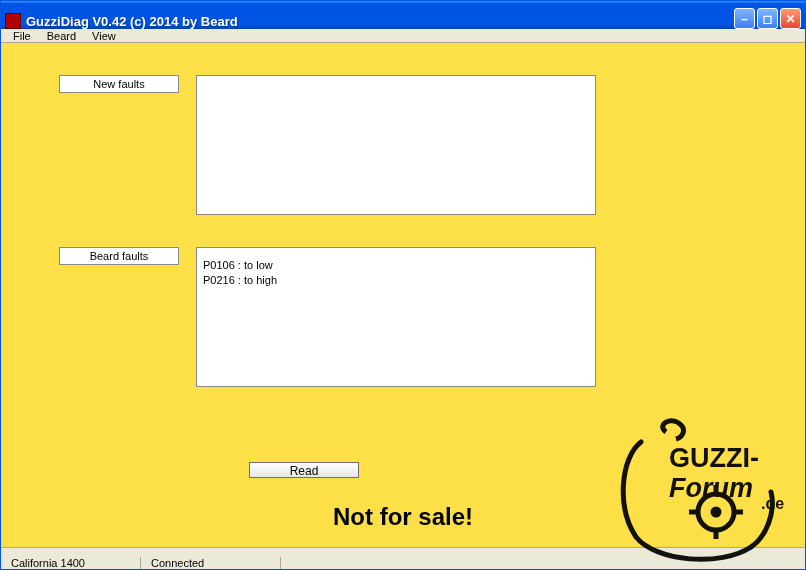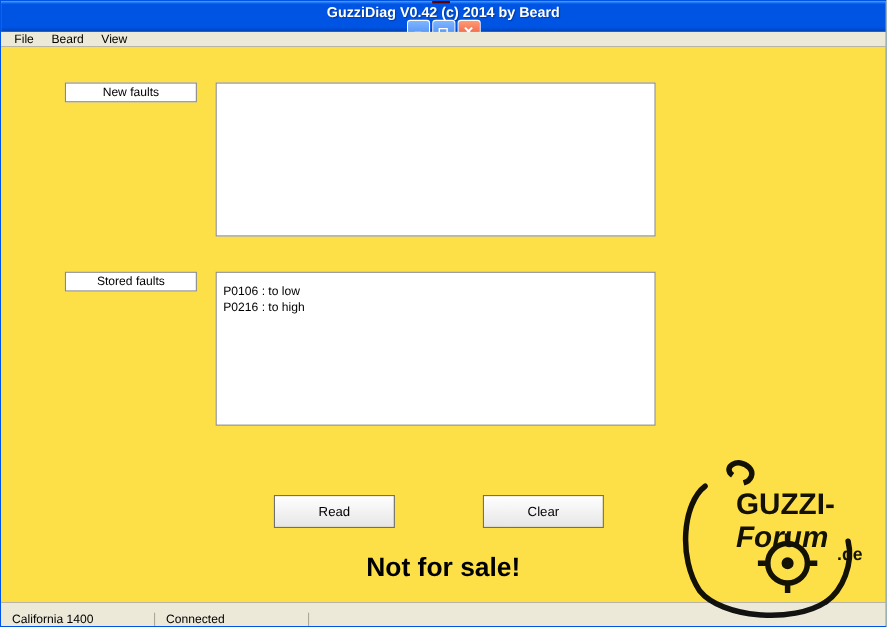--- a/index.html
+++ b/index.html
@@ -18,26 +18,25 @@
     height: 570px;
     border: 1px solid #0054e3;
     display: flex;
     flex-direction: column;
     position: relative;
   }
   .titlebar {
     height: 28px;
     background: linear-gradient(to bottom, #3a95ff 0%, #0054e3 10%, #0054e3 85%, #0040b0 100%);
     display: flex;
-    align-items: center;
+    align-items: flex-end;
     padding: 0 4px;
     color: white;
     font-weight: bold;
     font-size: 13px;
-    flex-direction: column;
   }
   .app-icon {
     width: 16px;
     height: 16px;
     background: #b00000;
     margin-right: 5px;
     border: 1px solid #600000;
   }
   .title-text { flex: 1; text-shadow: 1px 1px 1px rgba(0,0,0,0.3); }
   .win-buttons { display: flex; gap: 2px; }
@@ -85,25 +84,26 @@
     line-height: 15px;
     overflow: auto;
     white-space: pre;
   }
   .label-new { left: 58px; top: 32px; }
   .box-new  { left: 195px; top: 32px; width: 400px; height: 140px; }
   .label-stored { left: 58px; top: 204px; }
   .box-stored { left: 195px; top: 204px; width: 400px; height: 140px; }
   .action-btn {
     position: absolute;
-    width: 110px; height: 30px;
+    width: 110px; height: 16px;
     background: linear-gradient(to bottom,#fff,#e6e6e6);
     border: 1px solid #707070;
     font-size: 12px;
     cursor: pointer;
+    margin-top: 12px;
   }
   .btn-read  { left: 248px; top: 407px; }
   .btn-clear { left: 438px; top: 407px; }
   .notforsale {
     position: absolute;
     left: 50%; transform: translateX(-50%);
     top: 460px;
     font-size: 24px;
     font-weight: bold;
     color: #000;
@@ -147,26 +147,25 @@
   <div class="menubar">
     <div class="menu-item">File</div>
     <div class="menu-item">Beard</div>
     <div class="menu-item">View</div>
   </div>
 
   <div class="client">
     <div class="section-label label-new">New faults</div>
     <div class="faults-box box-new"></div>
 
-    <div class="section-label label-stored">Stored faults</div>
+    <div class="section-label label-stored">Beard faults</div>
     <div class="faults-box box-stored">P0106 : to low
 P0216 : to high</div>
 
     <button class="action-btn btn-read">Read</button>
-    <button class="action-btn btn-clear">Clear</button>
 
     <div class="notforsale">Not for sale!</div>
   </div>
 
   <div class="statusbar">
     <div class="status-cell">California 1400</div>
     <div class="status-cell">Connected</div>
   </div>
 
   <svg class="watermark" viewBox="0 0 190 150">

